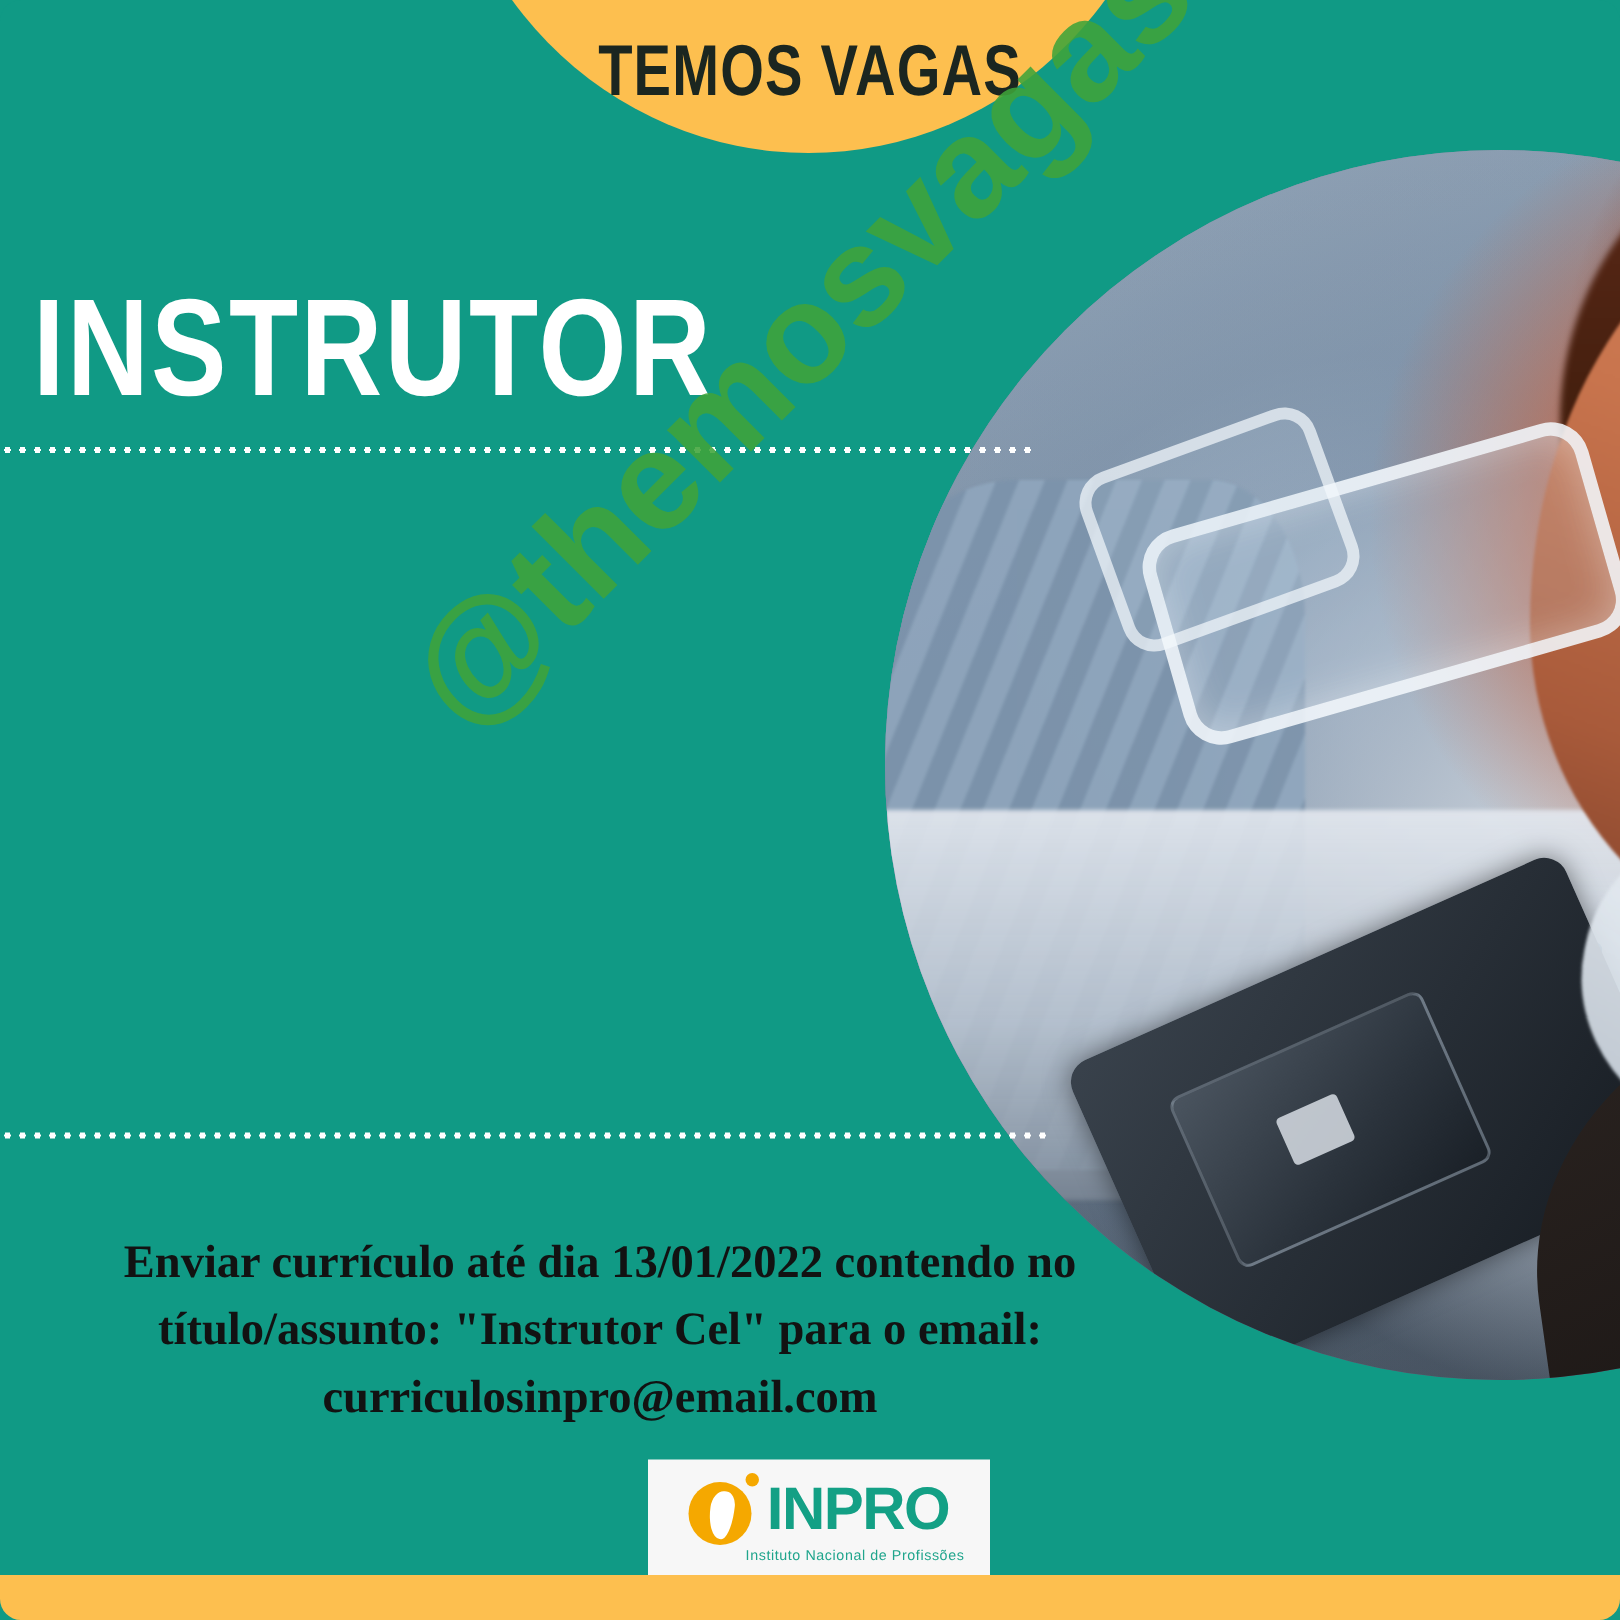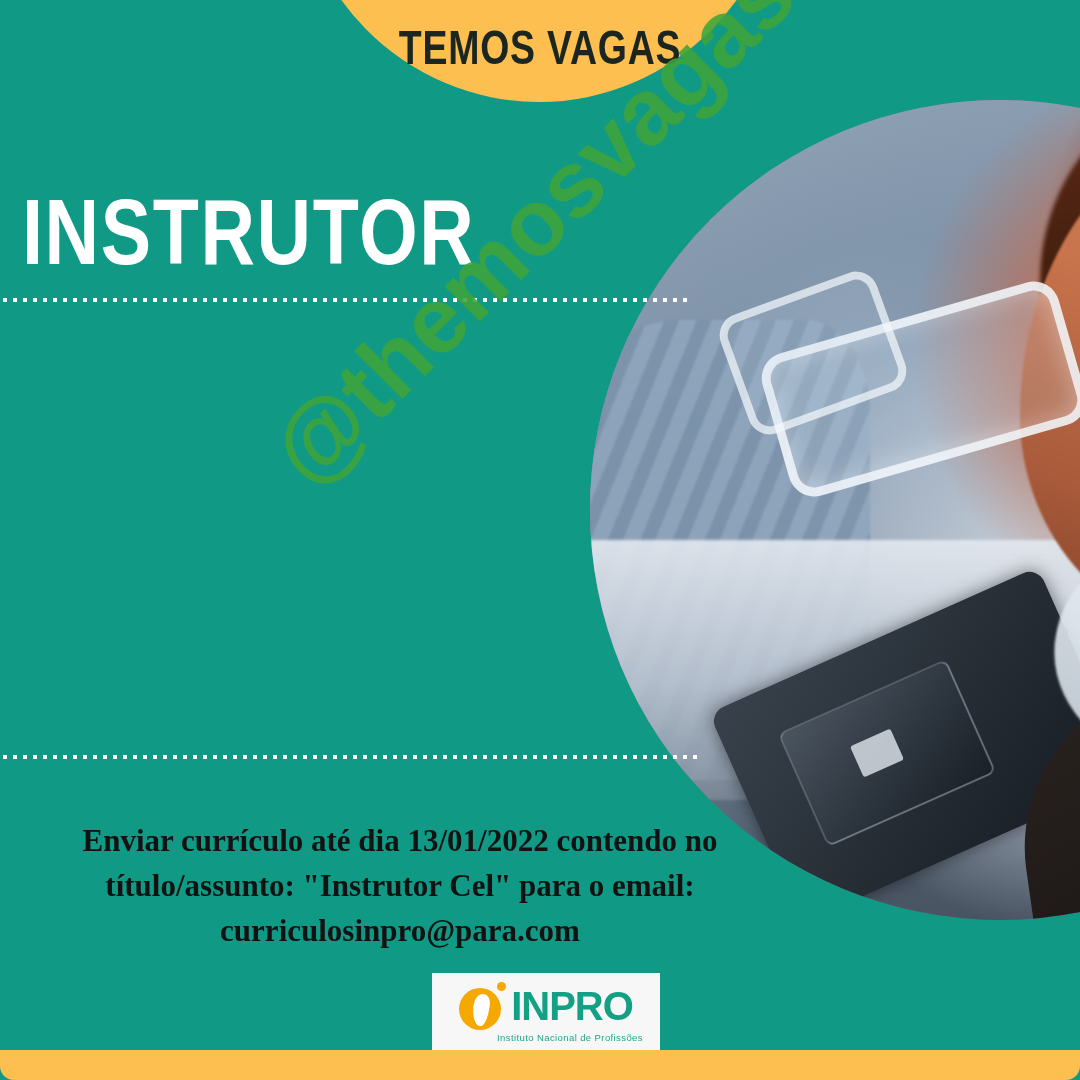--- a/index.html
+++ b/index.html
@@ -278,21 +278,21 @@
   <div class="headline">INSTRUTOR</div>
 
   <div class="dots dots-top"></div>
 
 
   <div class="dots dots-bottom"></div>
 
   <div class="contact">
     <div>Enviar currículo até dia 13/01/2022  contendo no</div>
     <div>título/assunto: "Instrutor Cel" para o email:</div>
-    <div>curriculosinpro@para.com</div>
+    <div>curriculosinpro@email.com</div>
   </div>
 
   <div class="watermark">@themosvagas</div>
 
   <div class="logo-box">
     <div class="logo-row">
       <div class="logo-mark">
         <div class="logo-circle"></div>
         <div class="logo-map"></div>
         <div class="logo-dot"></div>

